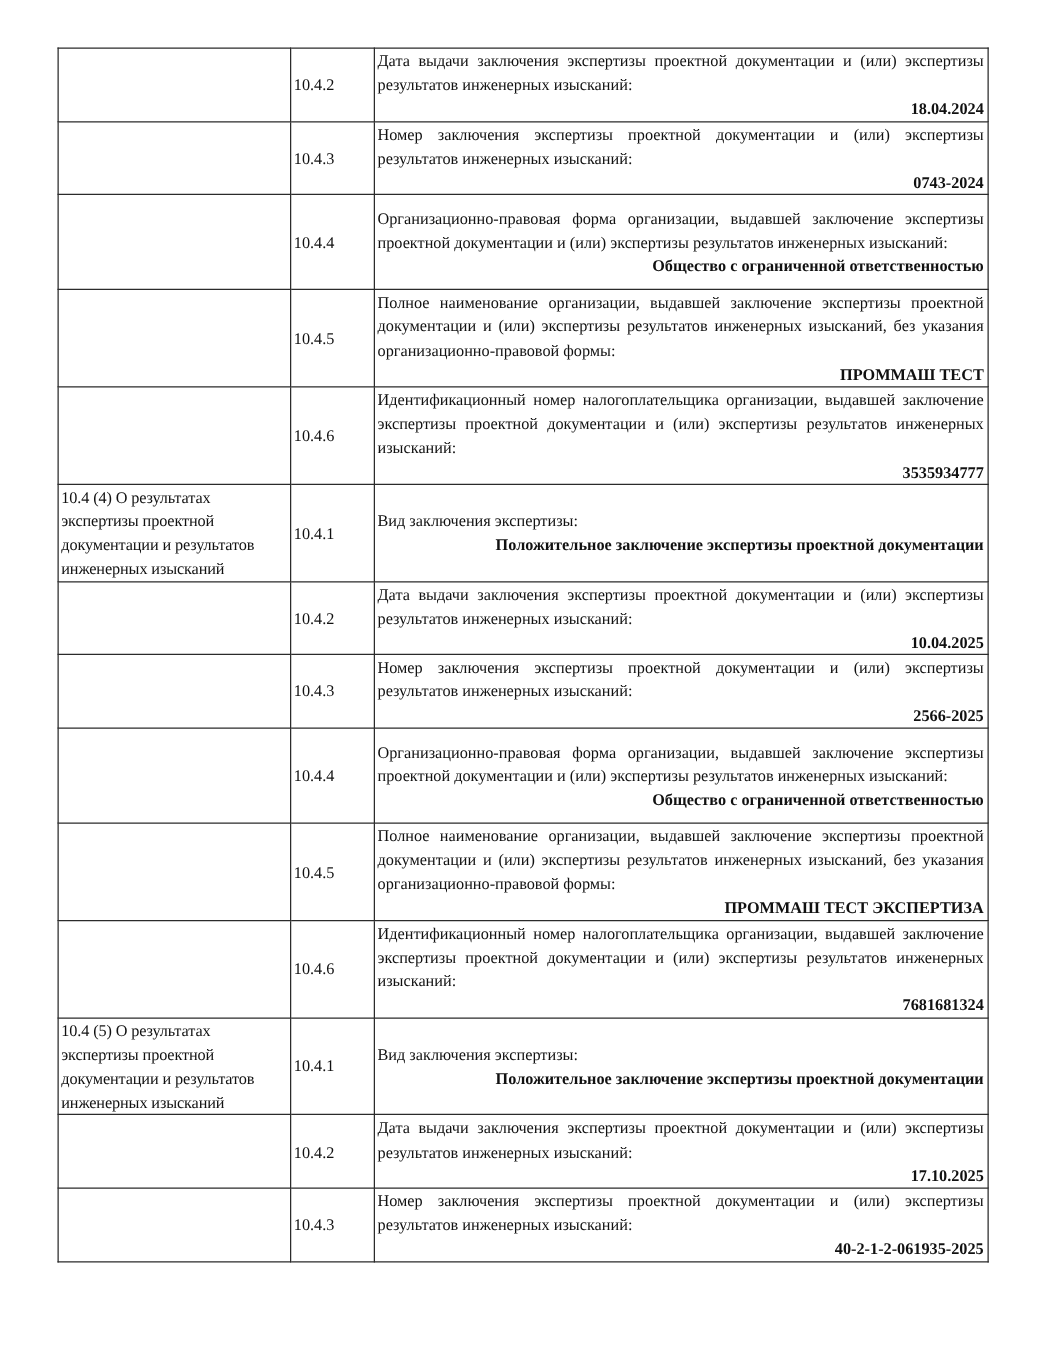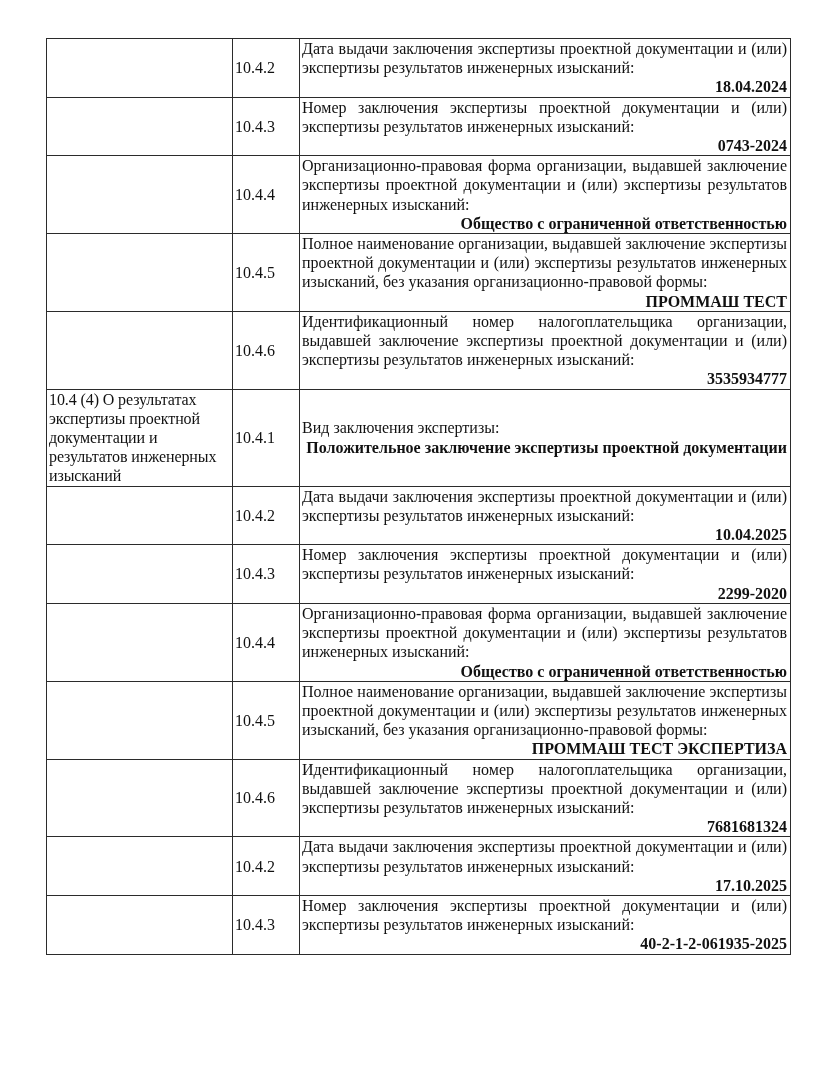--- a/index.html
+++ b/index.html
@@ -22,21 +22,21 @@
       width: 744px;
     }
     table.doc-table {
       border-collapse: collapse;
       width: 744px;
       table-layout: fixed;
     }
     table.doc-table td {
       border: 1.3px solid #2b2b2b;
       vertical-align: middle;
-      font-size: 16px;
+      font-size: 13px;
       line-height: 19.2px;
       padding: 0 3px 0 2px;
       text-align: left;
     }
     col.c1 { width: 186px; }
     col.c2 { width: 67px; }
     col.c3 { width: 491px; }
     td.section {
       font-size: 15.6px;
       line-height: 19.2px;
@@ -129,21 +129,21 @@
         <td class="content">
           <span class="label">Дата выдачи заключения экспертизы проектной документации и (или) экспертизы результатов инженерных изысканий:</span>
           <span class="value">10.04.2025</span>
         </td>
       </tr>
       <tr class="r3">
         <td class="section"></td>
         <td class="code">10.4.3</td>
         <td class="content">
           <span class="label">Номер заключения экспертизы проектной документации и (или) экспертизы результатов инженерных изысканий:</span>
-          <span class="value">2299-2020</span>
+          <span class="value">2566-2025</span>
         </td>
       </tr>
       <tr class="r4">
         <td class="section"></td>
         <td class="code">10.4.4</td>
         <td class="content">
           <span class="label">Организационно-правовая форма организации, выдавшей заключение экспертизы проектной документации и (или) экспертизы результатов инженерных изысканий:</span>
           <span class="value">Общество с ограниченной ответственностью</span>
         </td>
       </tr>
@@ -156,20 +156,28 @@
         </td>
       </tr>
       <tr class="r4">
         <td class="section"></td>
         <td class="code">10.4.6</td>
         <td class="content">
           <span class="label">Идентификационный номер налогоплательщика организации, выдавшей заключение экспертизы проектной документации и (или) экспертизы результатов инженерных изысканий:</span>
           <span class="value">7681681324</span>
         </td>
       </tr>
+      <tr class="r4">
+        <td class="section">10.4 (5) О результатах экспертизы проектной документации и результатов инженерных изысканий</td>
+        <td class="code">10.4.1</td>
+        <td class="content">
+          <span class="label">Вид заключения экспертизы:</span>
+          <span class="value">Положительное заключение экспертизы проектной документации</span>
+        </td>
+      </tr>
       <tr class="r3">
         <td class="section"></td>
         <td class="code">10.4.2</td>
         <td class="content">
           <span class="label">Дата выдачи заключения экспертизы проектной документации и (или) экспертизы результатов инженерных изысканий:</span>
           <span class="value">17.10.2025</span>
         </td>
       </tr>
       <tr class="r3">
         <td class="section"></td>

